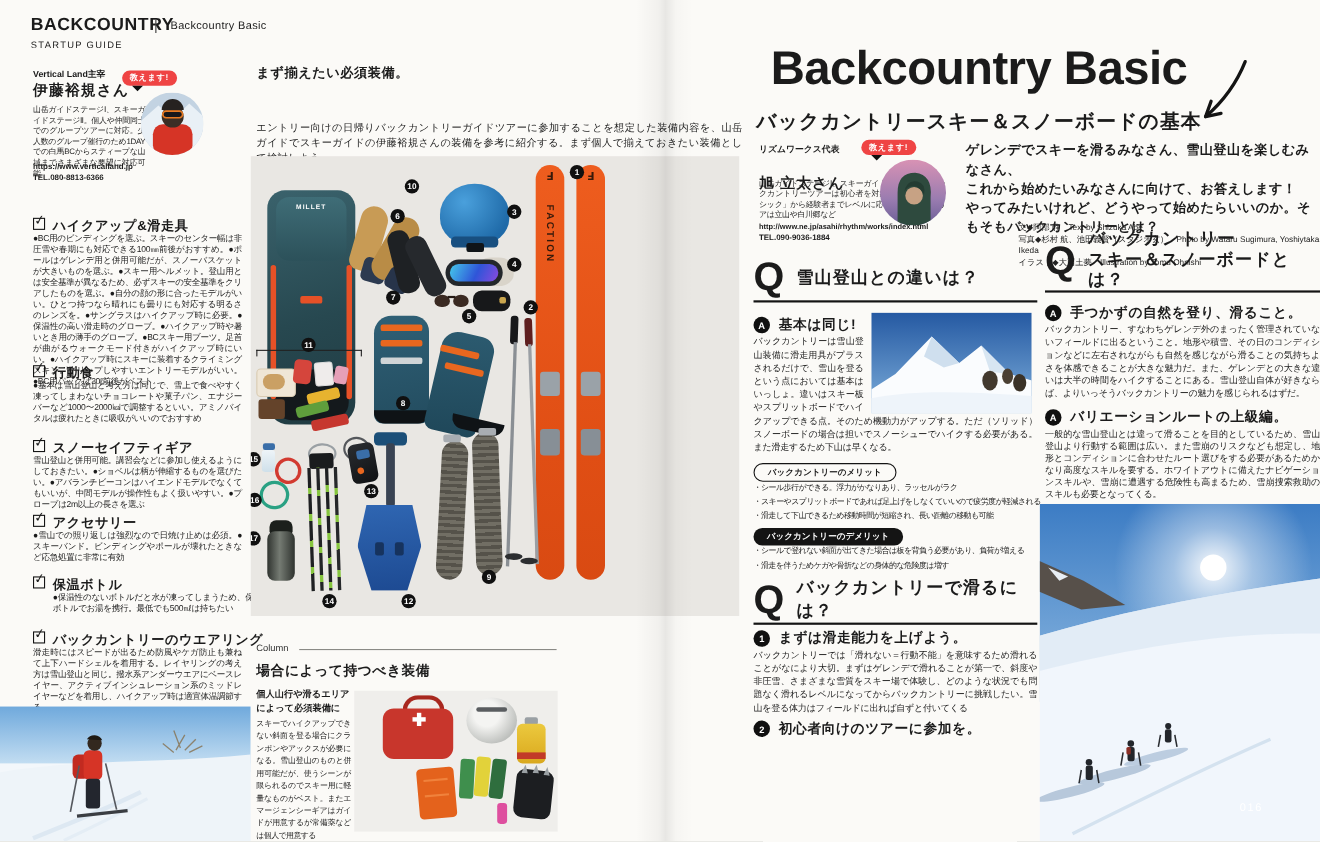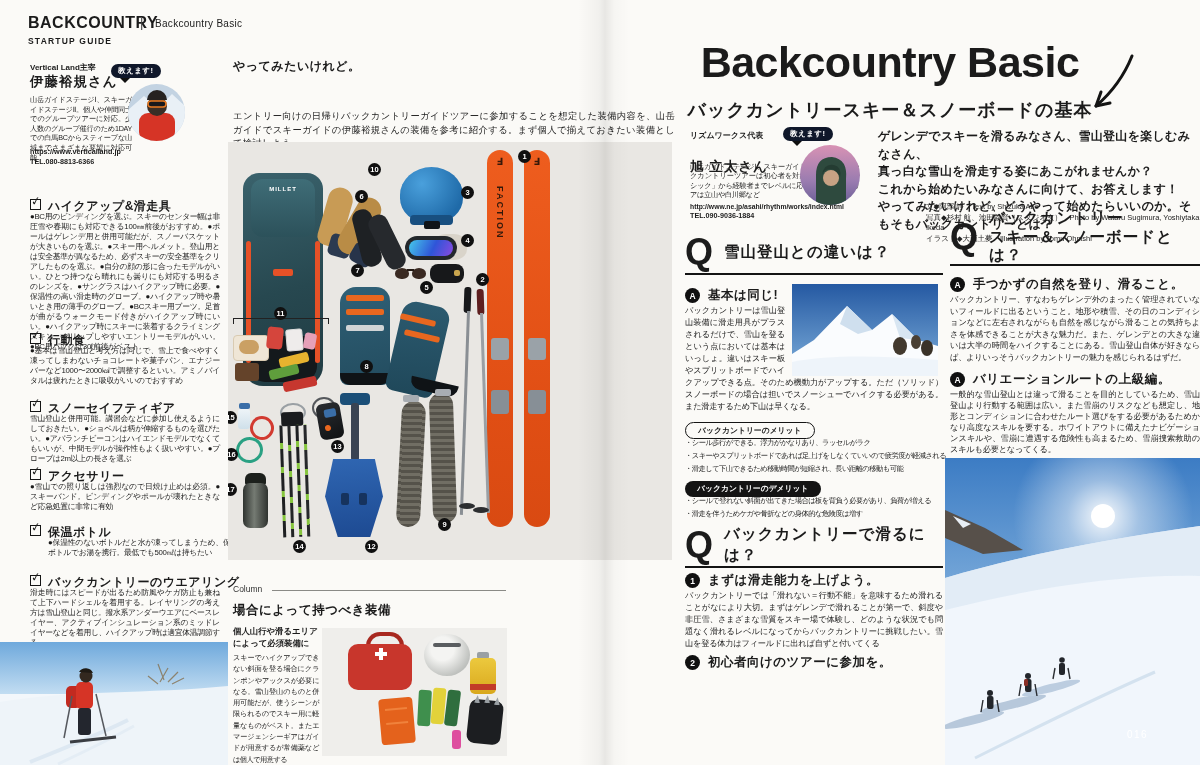--- a/index.html
+++ b/index.html
@@ -4,35 +4,35 @@
 <style>
   html,body{margin:0;padding:0;background:#dcdcd8;}
   .spread{position:relative;width:1200px;height:765px;background:#fbfaf7;overflow:hidden;
     font-family:"Liberation Sans","DejaVu Sans",sans-serif;color:#1b1b1b;}
   .abs{position:absolute;}
   .gutter{position:absolute;left:578px;top:0;width:52px;height:765px;pointer-events:none;
     background:linear-gradient(90deg,rgba(0,0,0,0) 0%,rgba(0,0,0,.04) 40%,rgba(0,0,0,.08) 52%,rgba(0,0,0,.02) 70%,rgba(0,0,0,0) 100%);}
   
   .brand{font-size:16px;font-weight:800;letter-spacing:.5px;}
   .crumb{font-size:10px;letter-spacing:.3px;}
-  .subguide{font-size:8.5px;font-weight:700;letter-spacing:1.2px;}
+  .subguide{font-size:8.5px;font-weight:400;letter-spacing:1.2px;}
   .role{font-size:8px;font-weight:700;}
   .pname{font-size:13.5px;font-weight:700;letter-spacing:1px;}
   .bio{font-size:7.2px;line-height:9.6px;letter-spacing:-.3px;text-align:justify;}
   .contact{font-size:7.2px;font-weight:700;line-height:9.5px;}
   .chk-title{font-size:12px;font-weight:700;letter-spacing:.5px;}
   .chk-body{font-size:7.8px;line-height:10px;letter-spacing:-.3px;text-align:justify;width:190px;}
   .chkbox{display:inline-block;position:relative;width:9px;height:9px;border:1.6px solid #141414;margin-right:7px;}
   .chkbox::after{content:"✓";position:absolute;left:0px;top:-6px;font-size:12px;font-weight:800;transform:rotate(-8deg);}
   .kicker{font-size:12px;font-weight:700;letter-spacing:.5px;}
   .gear-title{font-size:21px;font-weight:800;letter-spacing:.5px;}
   .gear-intro{font-size:9.3px;line-height:13.5px;letter-spacing:.2px;width:442px;text-align:justify;}
   .num{display:flex;align-items:center;justify-content:center;position:absolute;width:13px;height:13px;
     border-radius:50%;background:#101010;color:#fff;font-size:7.5px;font-weight:700;}
-  .bubble{position:absolute;background:#0f172a;color:#fff;border-radius:9px;padding:2px 7px;font-size:7.5px;font-weight:700;letter-spacing:.5px;}
+  .bubble{position:absolute;background:#ef4444;color:#fff;border-radius:9px;padding:2px 7px;font-size:7.5px;font-weight:700;letter-spacing:.5px;}
   .bubble::after{content:"";position:absolute;left:9px;bottom:-5px;border:5px solid transparent;border-top-color:#101010;border-bottom:0;}
   .avatar{border-radius:50%;overflow:hidden;}
   .main-title{font-size:43px;font-weight:800;letter-spacing:-.5px;}
   .main-sub{font-size:18px;font-weight:700;letter-spacing:1px;}
   .intro-line{font-size:12px;font-weight:700;line-height:17.5px;letter-spacing:.3px;}
   .credit{font-size:7.5px;line-height:10.5px;color:#222;}
   .qhead{display:flex;align-items:center;border-bottom:2.5px solid #141414;}
   .qletter{font-size:36px;font-weight:800;line-height:36px;margin-right:11px;}
   .qtext{font-size:15.5px;font-weight:700;letter-spacing:1px;}
   .acirc{display:inline-flex;align-items:center;justify-content:center;width:15px;height:15px;border-radius:50%;
@@ -130,21 +130,21 @@
         <circle cx="86" cy="34" r="6.5" fill="#33281f"></circle>
         <path d="M79,30 a8 8 0 0 1 14 1 z" fill="#1f1a14"></path>
         <rect x="78" y="66" width="13" height="27" rx="3" fill="#23262e"></rect>
         <line x1="70" y1="100" x2="116" y2="95" stroke="#3a3d42" stroke-width="3"></line>
         <line x1="96" y1="52" x2="106" y2="94" stroke="#55585e" stroke-width="1.5"></line>
         <line x1="72" y1="54" x2="64" y2="96" stroke="#55585e" stroke-width="1.5"></line>
       </g>
     </svg>
   </div>
 
-  <div class="abs kicker" style="left:233px;top:58px">やってみたいけれど。</div>
+  <div class="abs kicker" style="left:233px;top:58px">まず揃えたい必須装備。</div>
   <div class="abs gear-intro" style="left:233px;top:110px">エントリー向けの日帰りバックカントリーガイドツアーに参加することを想定した装備内容を、山岳ガイドでスキーガイドの伊藤裕規さんの装備を参考に紹介する。まず個人で揃えておきたい装備として検討しよう。</div>
 
   <div class="abs" style="left:228px;top:142px;width:444px;height:418px;background:#e9e7e3;overflow:hidden">
 
     <div class="gp" style="left:15px;top:31px;width:80px;height:213px">
       <div class="abs" style="inset:0;background:linear-gradient(165deg,#3a626c,#274850 55%,#203b42);border-radius:16px 16px 20px 20px;width:80px;height:213px"></div>
       <div class="abs" style="left:8px;top:6px;width:64px;height:58px;background:linear-gradient(180deg,#3f6d77,#2c515a);border-radius:12px"></div>
       <div class="abs" style="left:6px;top:163px;width:68px;height:46px;background:#14191c;border-radius:8px 8px 16px 16px"></div>
       <div class="abs" style="left:3px;top:68px;width:5px;height:122px;background:#e65127;border-radius:3px"></div>
       <div class="abs" style="left:72px;top:68px;width:5px;height:122px;background:#e65127;border-radius:3px"></div>
@@ -354,21 +354,20 @@
         </defs>
       <rect width="60" height="60" fill="url(#pk)"></rect>
       <path d="M16,60 L16,30 Q16,12 32,12 Q48,14 46,34 L46,60 Z" fill="#2e4a3e"></path>
       <circle cx="31" cy="33" r="8" fill="#c7a284"></circle>
       <path d="M22,30 Q24,18 34,20 Q42,22 40,32 Q36,24 30,24 Q24,24 22,30 Z" fill="#243c32"></path>
     </svg>
   </div>
 
   <div class="abs" style="left:878px;top:128px;width:322px">
     <div class="intro-line">ゲレンデでスキーを滑るみなさん、雪山登山を楽しむみなさん、</div>
-    <div class="intro-line">真っ白な雪山を滑走する姿にあこがれませんか？</div>
     <div class="intro-line">これから始めたいみなさんに向けて、お答えします！</div>
     <div class="intro-line">やってみたいけれど、どうやって始めたらいいのか。そもそもバックカントリーとは？</div>
   </div>
   <div class="abs" style="left:926px;top:202px">
     <div class="credit">文◆阿部 静　Text by Shizuka Abe</div>
     <div class="credit">写真◆杉村 航、池田義賢（スタジオ玄）　Photo by Wataru Sugimura, Yoshiytaka Ikeda</div>
     <div class="credit">イラスト◆大西土夢　Illustration by Tomu Ohnishi</div>
   </div>
 
   <div class="abs qhead colw" style="left:685px;top:231px;height:42px">

